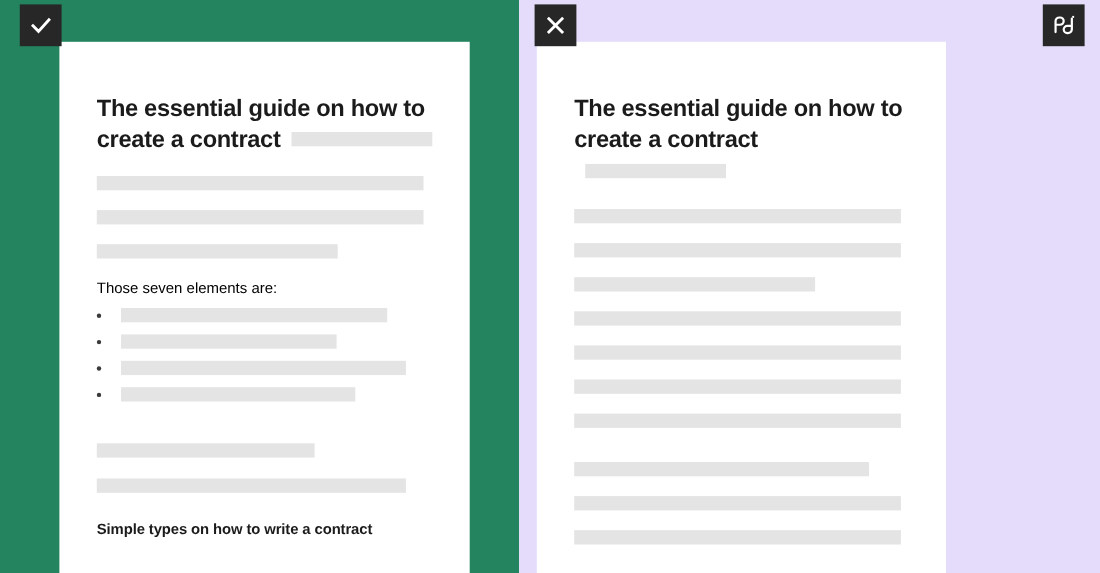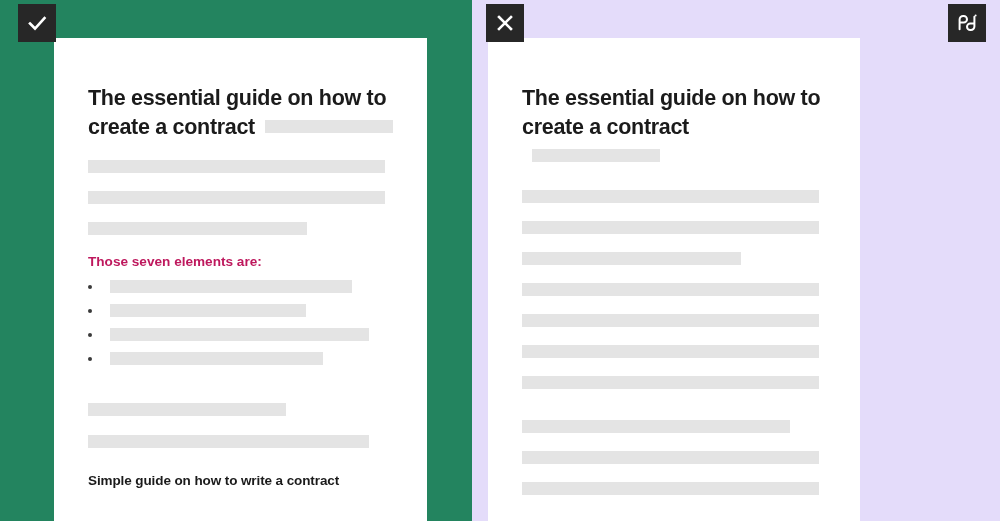--- a/index.html
+++ b/index.html
@@ -66,22 +66,22 @@
   h2.doc-h2 {
     font-size:13.5px;
     line-height:18px;
     font-weight:700;
     color:#1B1B1B;
     letter-spacing:-0.1px;
   }
   p.doc-p {
     font-size:13.6px;
     line-height:18px;
-    font-weight:700;
-    color:#be185d;
+    font-weight:400;
+    color:#000000;
   }
 
   
   .bar { background:#E4E4E4; height:13px; }
 
   
   ul.doc-list { list-style:none; }
   ul.doc-list li {
     display:flex; align-items:center;
     margin-top:11px;
@@ -151,21 +151,21 @@
         <div style="height:24px"></div>
 
 
         <div style="height:14px"></div>
         <div class="bar" style="width:198px"></div>
         <div style="height:19px"></div>
         <div class="bar" style="width:281px"></div>
 
         <div style="height:24px"></div>
 
-        <h2 class="doc-h2">Simple guide on how to write a contract</h2>
+        <h2 class="doc-h2">Simple types on how to write a contract</h2>
 
         <div style="height:15px"></div>
 
       </div>
     </div>
   </div>
 
   <div class="panel panel-bad">
 
     <div class="badge badge-cross">

